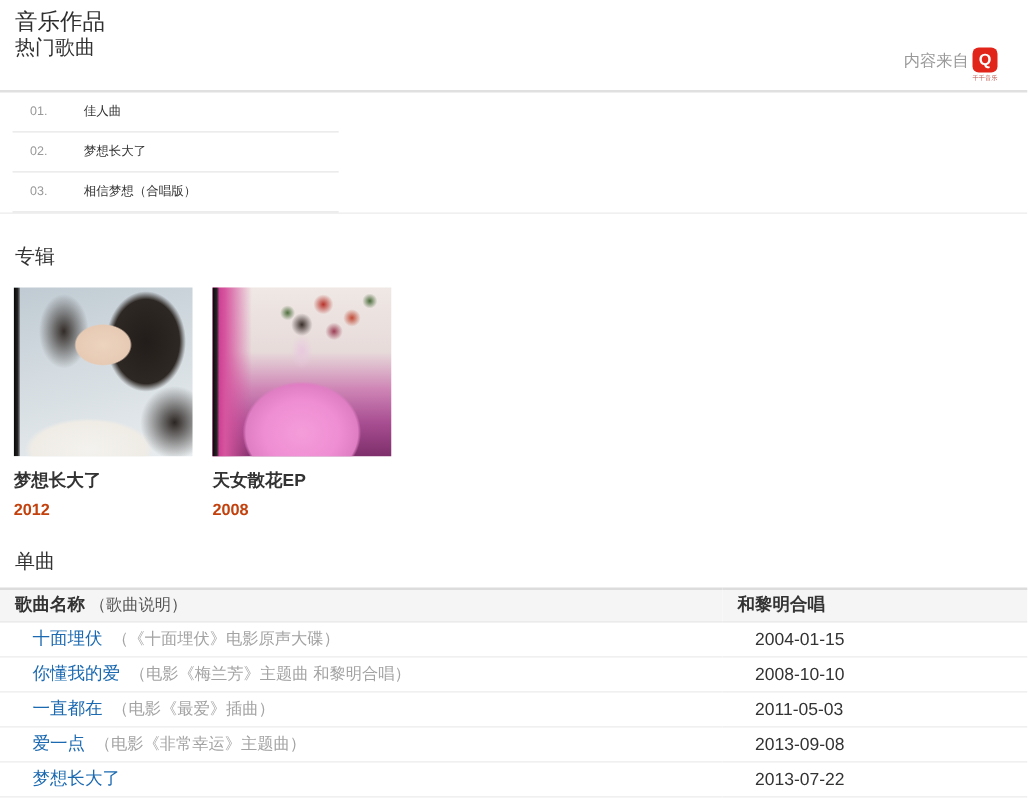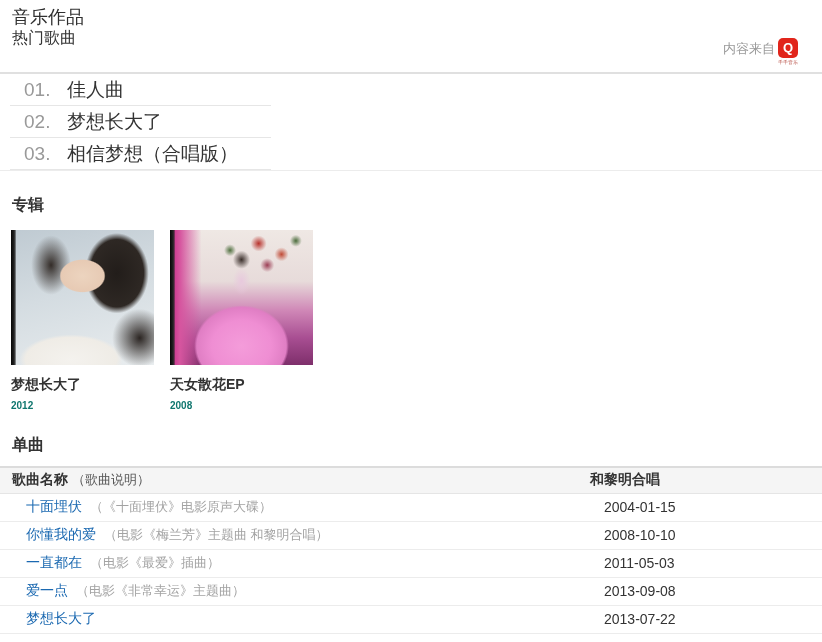--- a/index.html
+++ b/index.html
@@ -67,33 +67,33 @@
     margin-top: 1px;
   }
 
   .hot-songs-section { border-bottom: 1px solid #ececec; }
   .hot-list { list-style: none; width: 261px; margin-left: 10px; }
   .hot-item {
     display: flex;
     height: 32px;
     line-height: 32px;
     border-bottom: 1px solid #e6e6e6;
-    font-size: 19px;
+    font-size: 10px;
     cursor: pointer;
   }
   .hot-item:last-child { border-bottom: 1px solid #e6e6e6; }
   .hot-rank { width: 57px; padding-left: 14px; color: #999; }
   .hot-title { color: #333; }
 
   
   .albums-section h2,
   .singles-section h2 {
     margin: 24px 0 0 12px;
     font-size: 16px;
-    font-weight: 700;
+    font-weight: 400;
     color: #333;
   }
   .album-row { display: flex; gap: 16px; margin: 14px 0 0 11px; }
   .album { width: 143px; cursor: pointer; }
   .album-art {
     position: relative;
     width: 143px;
     height: 135px;
     overflow: hidden;
   }
@@ -120,21 +120,21 @@
       radial-gradient(circle 8px at 62% 10%, #b8332c 0%, rgba(184,51,44,0) 100%),
       radial-gradient(circle 7px at 78% 18%, #c04a36 0%, rgba(192,74,54,0) 100%),
       radial-gradient(circle 6px at 88% 8%, #4a6b3a 0%, rgba(74,107,58,0) 100%),
       radial-gradient(circle 6px at 42% 15%, #50703f 0%, rgba(80,112,63,0) 100%),
       radial-gradient(circle 7px at 68% 26%, #9c3f55 0%, rgba(156,63,85,0) 100%),
       radial-gradient(ellipse 46% 42% at 50% 86%, #f49cda 0%, #ef8ed3 45%, #e07ec4 68%, rgba(224,126,196,0) 72%),
       linear-gradient(to right, #c22a86 0%, #d6559f 7%, rgba(214,85,159,0) 22%),
       linear-gradient(to bottom, #efe8e4 0%, #e7dbda 38%, #cf86b6 60%, #a84e92 80%, #7e2f6b 100%);
   }
   .album-title { margin-top: 11px; font-size: 14px; font-weight: bold; color: #333; }
-  .album-year { margin-top: 6px; font-size: 10px; font-weight: bold; color: #0f766e; }
+  .album-year { margin-top: 6px; font-size: 13px; font-weight: bold; color: #c2410c; }
 
   
   .singles-table {
     width: 100%;
     margin-top: 10px;
     border-collapse: collapse;
     border-top: 2px solid #dcdcdc;
   }
   .singles-table th {
     background: #f5f5f5;

